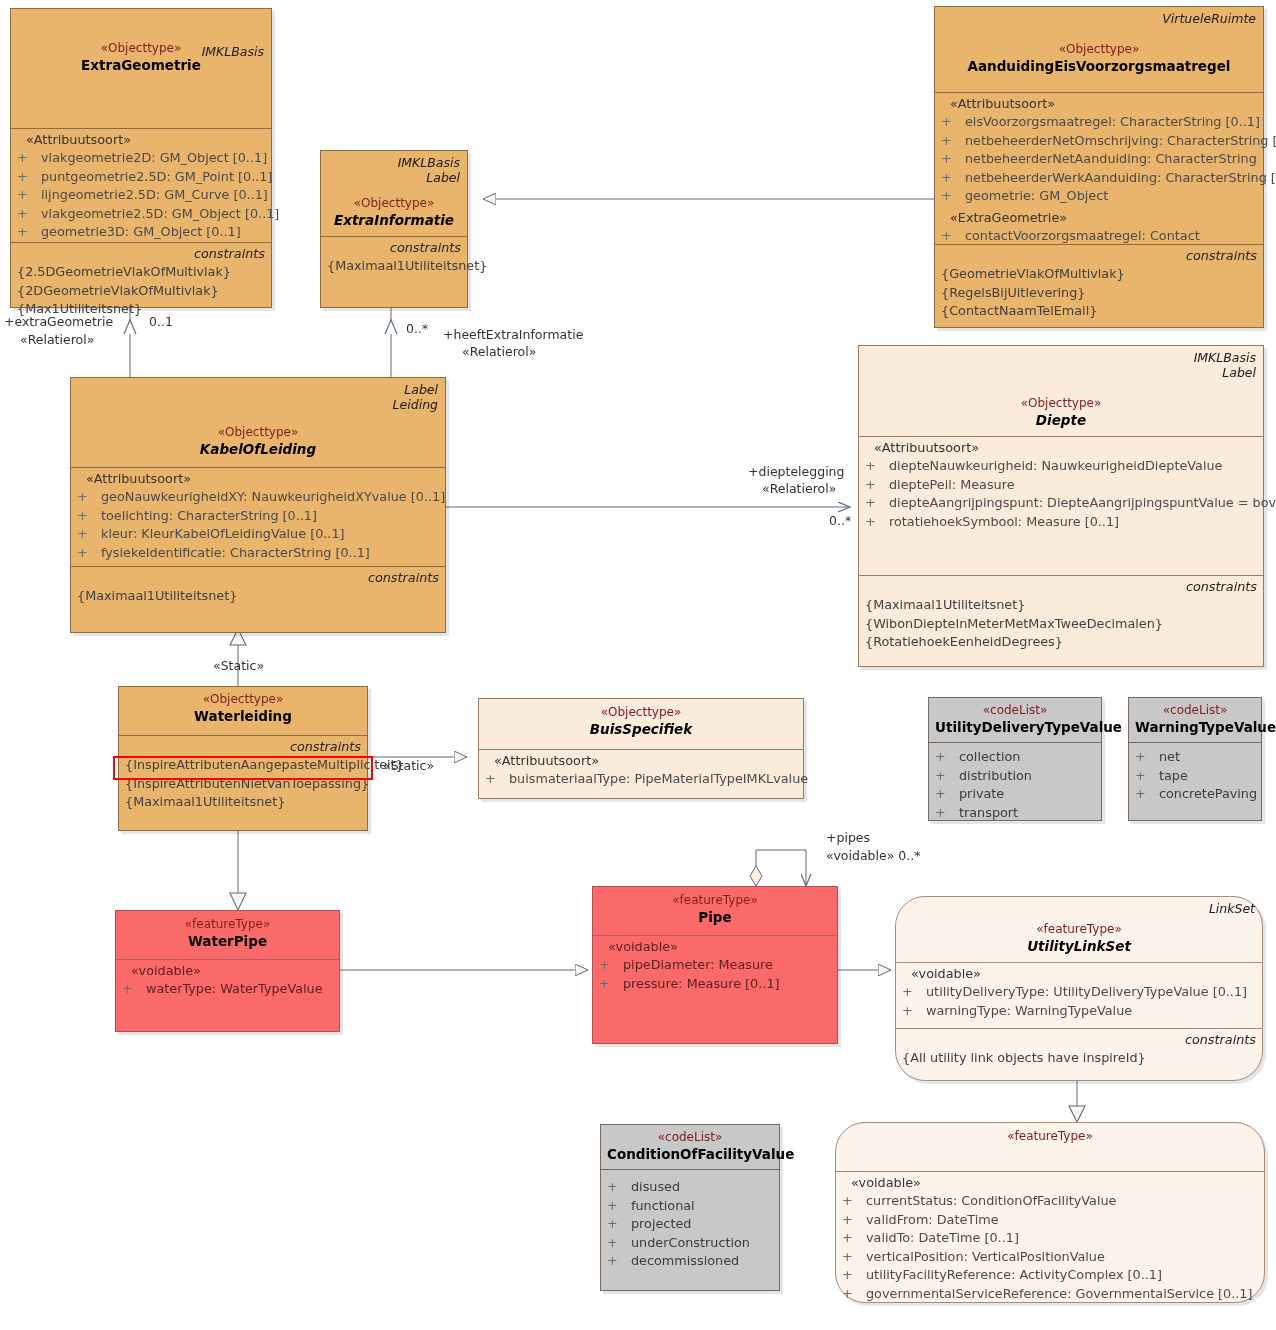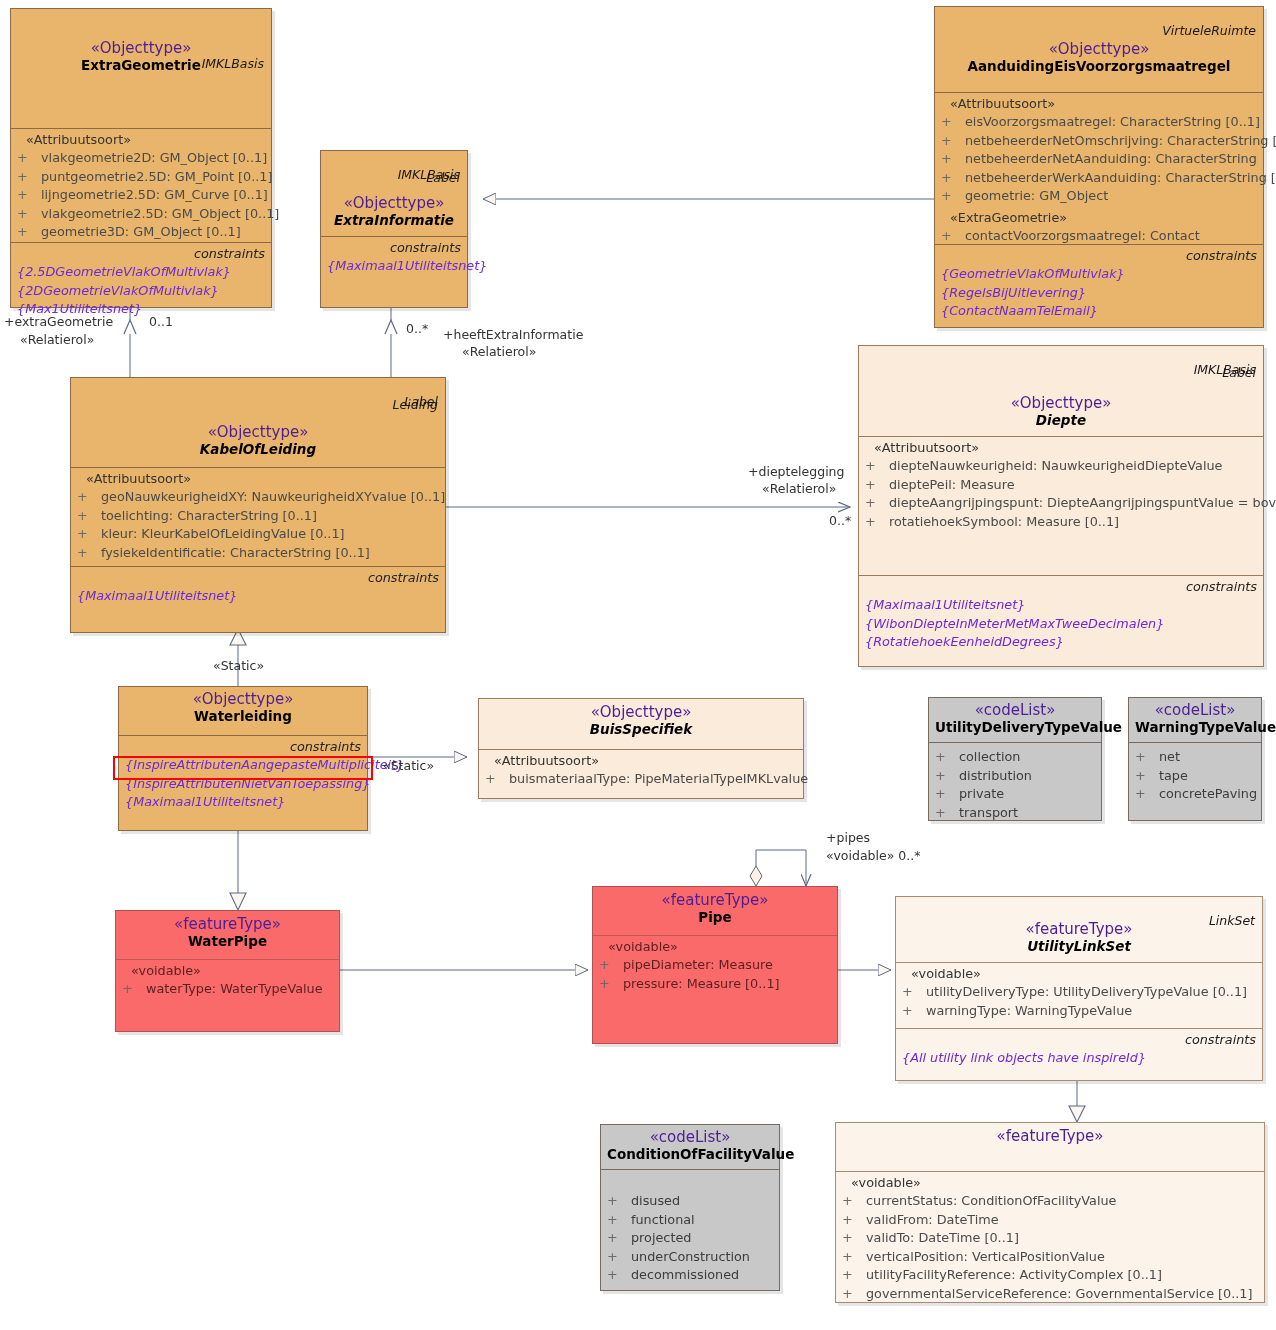--- a/index.html
+++ b/index.html
@@ -7,38 +7,38 @@
   #canvas{position:relative;width:1276px;height:1330px;background:#fff;overflow:hidden;}
 
   
   .cls{position:absolute;box-sizing:border-box;border:1px solid #8a6a4a;
        box-shadow:3px 3px 0 0 rgba(0,0,0,0.10);}
   .cls .sec{box-sizing:border-box;padding:2px 6px;}
   .cls .sec + .sec{border-top:1px solid #8a6a4a;}
 
   .hdr{text-align:center;position:relative;}
   .ns{position:absolute;right:7px;font-style:italic;font-size:12.5px;color:#1a1a1a;line-height:15px;white-space:nowrap;}
-  .ns2{top:16px;}
+  .ns2{top:4px;}
   .ns-b{top:19px;}
-  .stereo{font-size:15px;color:#4c1d95;line-height:17px;}
+  .stereo{font-size:12px;color:#7f1d1d;line-height:17px;}
   .cname{font-size:13.5px;font-weight:bold;color:#000;line-height:17px;}
   .cname.ital{font-style:italic;}
 
   .grp{font-size:12.8px;color:#333;padding-left:9px;line-height:18px;}
   .attr{font-size:12.8px;color:#4a4a4a;line-height:18.5px;white-space:nowrap;}
   .attr .pl{display:inline-block;width:24px;color:#6a6a6a;}
   .cstitle{font-size:12.8px;font-style:italic;text-align:right;color:#222;line-height:18px;}
-  .csline{font-size:12.8px;color:#6d28d9;line-height:18.5px;white-space:nowrap;font-style:italic;}
+  .csline{font-size:12.8px;color:#404040;line-height:18.5px;white-space:nowrap;}
 
   
   .orange{background:#e9b56c;border-color:#8c6a43;}
   .orange .sec + .sec{border-top-color:#8c6a43;}
   .cream{background:#faebda;border-color:#9a7b5e;}
   .cream .sec + .sec{border-top-color:#9a7b5e;}
-  .cream2{background:#fcf3ea;border-color:#a98b72;}
+  .cream2{background:#fcf3ea;border-color:#a98b72;border-radius:30px;}
   .cream2 .sec + .sec{border-top-color:#a98b72;}
   .grey{background:#c8c8c8;border-color:#7a6a5e;}
   .grey .sec + .sec{border-top-color:#7a6a5e;}
   .red{background:#fb6a6a;border-color:#b05050;}
   .red .sec + .sec{border-top-color:#c05a5a;}
   .red .attr, .red .grp{color:#5a1f1f;}
   .grey .attr{color:#3c3c3c;}
   .edgelbl{position:absolute;font-size:12.5px;color:#333;line-height:16px;white-space:nowrap;}
   svg.ov{position:absolute;left:0;top:0;width:1276px;height:1330px;overflow:visible;pointer-events:none;}
 
@@ -287,21 +287,21 @@
       <div class="cstitle">constraints</div>
       <div class="csline" style="padding-left:0;">{All utility link objects have inspireId}</div>
     </div>
   </div>
 
   <div class="cls grey" style="left:600px;top:1124px;width:180px;height:167px;">
     <div class="sec hdr" style="height:44px;padding-top:4px;">
       <div class="stereo">«codeList»</div>
       <div class="cname">ConditionOfFacilityValue</div>
     </div>
-    <div class="sec" style="height:121px;padding-top:22px;">
+    <div class="sec" style="height:121px;padding-top:8px;">
       <div class="attr"><span class="pl">+</span><span>disused</span></div>
       <div class="attr"><span class="pl">+</span><span>functional</span></div>
       <div class="attr"><span class="pl">+</span><span>projected</span></div>
       <div class="attr"><span class="pl">+</span><span>underConstruction</span></div>
       <div class="attr"><span class="pl">+</span><span>decommissioned</span></div>
     </div>
   </div>
 
   <div class="cls cream2" style="left:835px;top:1122px;width:430px;height:181px;">
     <div class="sec hdr" style="height:48px;padding-top:5px;">

